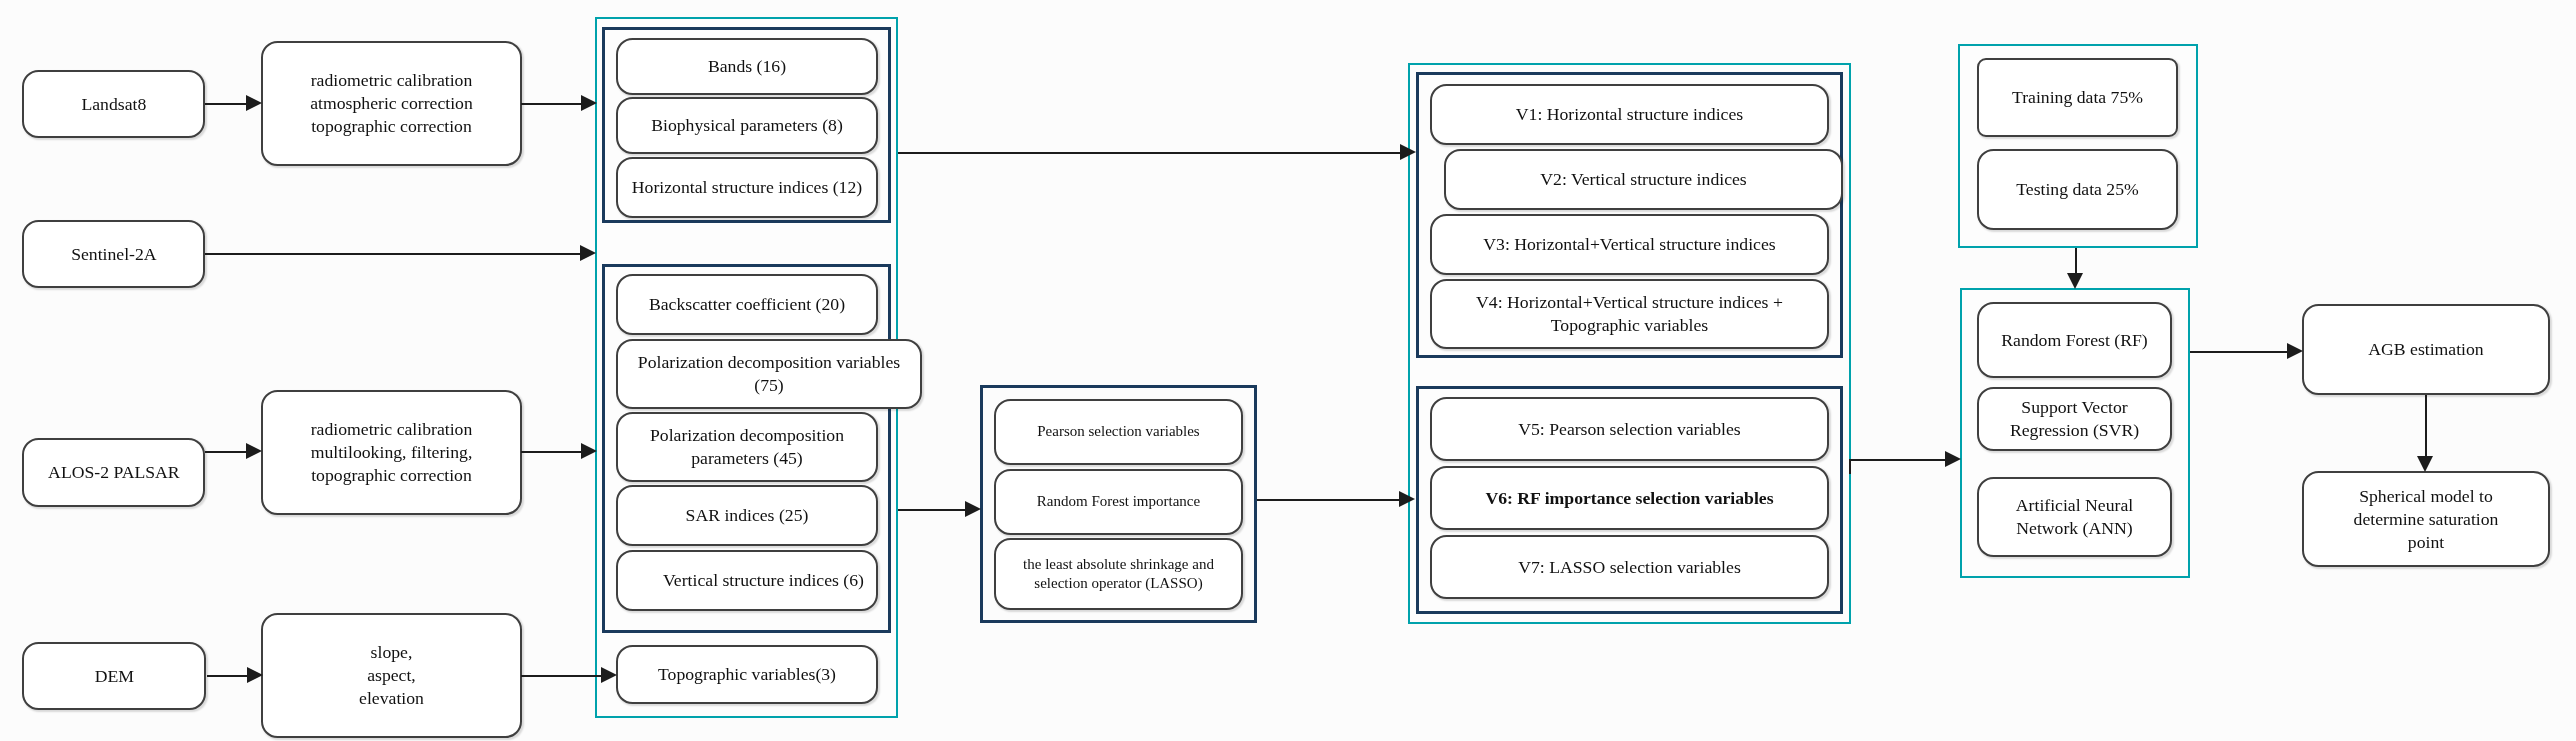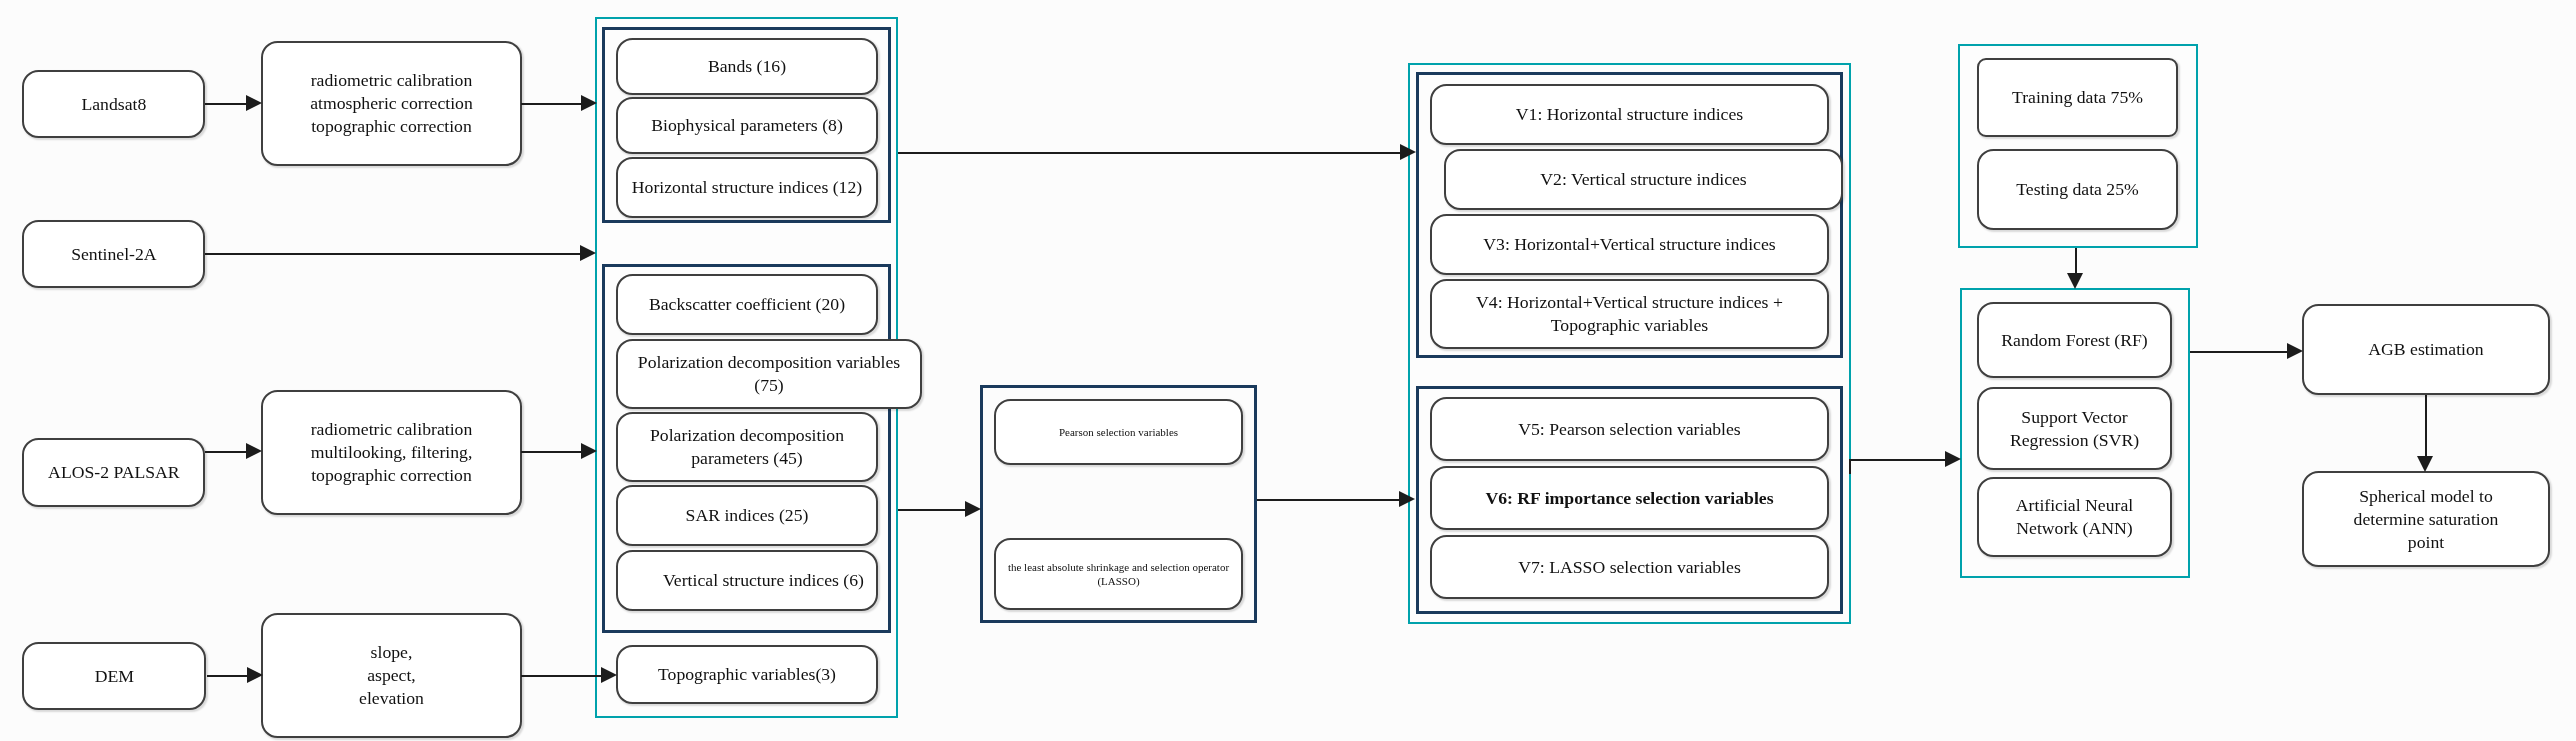--- a/index.html
+++ b/index.html
@@ -2,21 +2,21 @@
 <html style="font-size:9.4px"><head>
 <meta charset="utf-8">
 <style>
   html,body{margin:0;padding:0;background:#ffffff;}
   .stage{position:relative;width:2576px;height:742px;background:#fcfcfc;
          font-family:"Liberation Serif",serif;color:#111;overflow:hidden;}
   
   .node{position:absolute;box-sizing:border-box;display:flex;align-items:center;justify-content:center;
         text-align:center;background:#fff;border:2.4px solid #3f3f3f;border-radius:16.5px;
         font-size:17.7px;line-height:1.3;padding:3.5px 7px;box-shadow:1.2px 1.8px 1.8px rgba(0,0,0,.14);}
-  .sel-node{font-size:11px;}
+  .sel-node{font-size:15px;}
   .pad-wide{padding:19px 32px;}
   
   .cframe{position:absolute;box-sizing:border-box;border:2.4px solid #00a2ac;background:#fdfdfd;}
   .nframe{position:absolute;box-sizing:border-box;border:3px solid #1a3a5c;background:transparent;}
   
   .ah{position:absolute;height:2.4px;background:#1c1c1c;}
   .ah::after{content:"";position:absolute;right:-16px;top:-7.7px;width:0;height:0;
              border-left:16.5px solid #1c1c1c;border-top:8.9px solid transparent;border-bottom:8.9px solid transparent;}
   .av{position:absolute;width:2.4px;background:#1c1c1c;}
   .av::after{content:"";position:absolute;bottom:-16px;left:-7.7px;width:0;height:0;
@@ -95,20 +95,23 @@
     </div>
 
   <div class="node" style="left:616px;top:645px;width:262px;height:59px;">
       <span>Topographic variables(3)</span>
     </div>
 
   <div class="nframe" style="left:980px;top:385px;width:277px;height:238px;"></div>
   <div class="node sel-node" style="left:994px;top:399px;width:249px;height:66px;">
       <span>Pearson selection variables</span>
     </div>
+  <div class="node sel-node" style="left:994px;top:469px;width:249px;height:66px;">
+      <span>Random Forest importance</span>
+    </div>
   <div class="node sel-node" style="left:994px;top:538px;width:249px;height:72px;">
       <span>the least absolute shrinkage and selection operator (LASSO)</span>
     </div>
 
   <div class="cframe" style="left:1408px;top:63px;width:443px;height:561px;"></div>
   <div class="nframe" style="left:1416px;top:72px;width:427px;height:286px;"></div>
   <div class="nframe" style="left:1416px;top:386px;width:427px;height:228px;"></div>
 
   <div class="node" style="left:1430px;top:84px;width:399px;height:61px;">
       <span>V1: Horizontal structure indices</span>
@@ -138,21 +141,21 @@
       <span>Training data 75%</span>
     </div>
   <div class="node" style="left:1977px;top:149px;width:201px;height:81px;">
       <span>Testing data 25%</span>
     </div>
 
   <div class="cframe" style="left:1960px;top:288px;width:230px;height:290px;"></div>
   <div class="node" style="left:1977px;top:302px;width:195px;height:76px;">
       <span>Random Forest (RF)</span>
     </div>
-  <div class="node" style="left:1977px;top:387px;width:195px;height:83px;">
+  <div class="node" style="left:1977px;top:387px;width:195px;height:64px;">
       <span>Support Vector Regression (SVR)</span>
     </div>
   <div class="node" style="left:1977px;top:477px;width:195px;height:80px;">
       <span>Artificial Neural Network (ANN)</span>
     </div>
 
   <div class="node" style="left:2302px;top:304px;width:248px;height:91px;">
       <span>AGB estimation</span>
     </div>
   <div class="node pad-wide" style="left:2302px;top:471px;width:248px;height:96px;">

